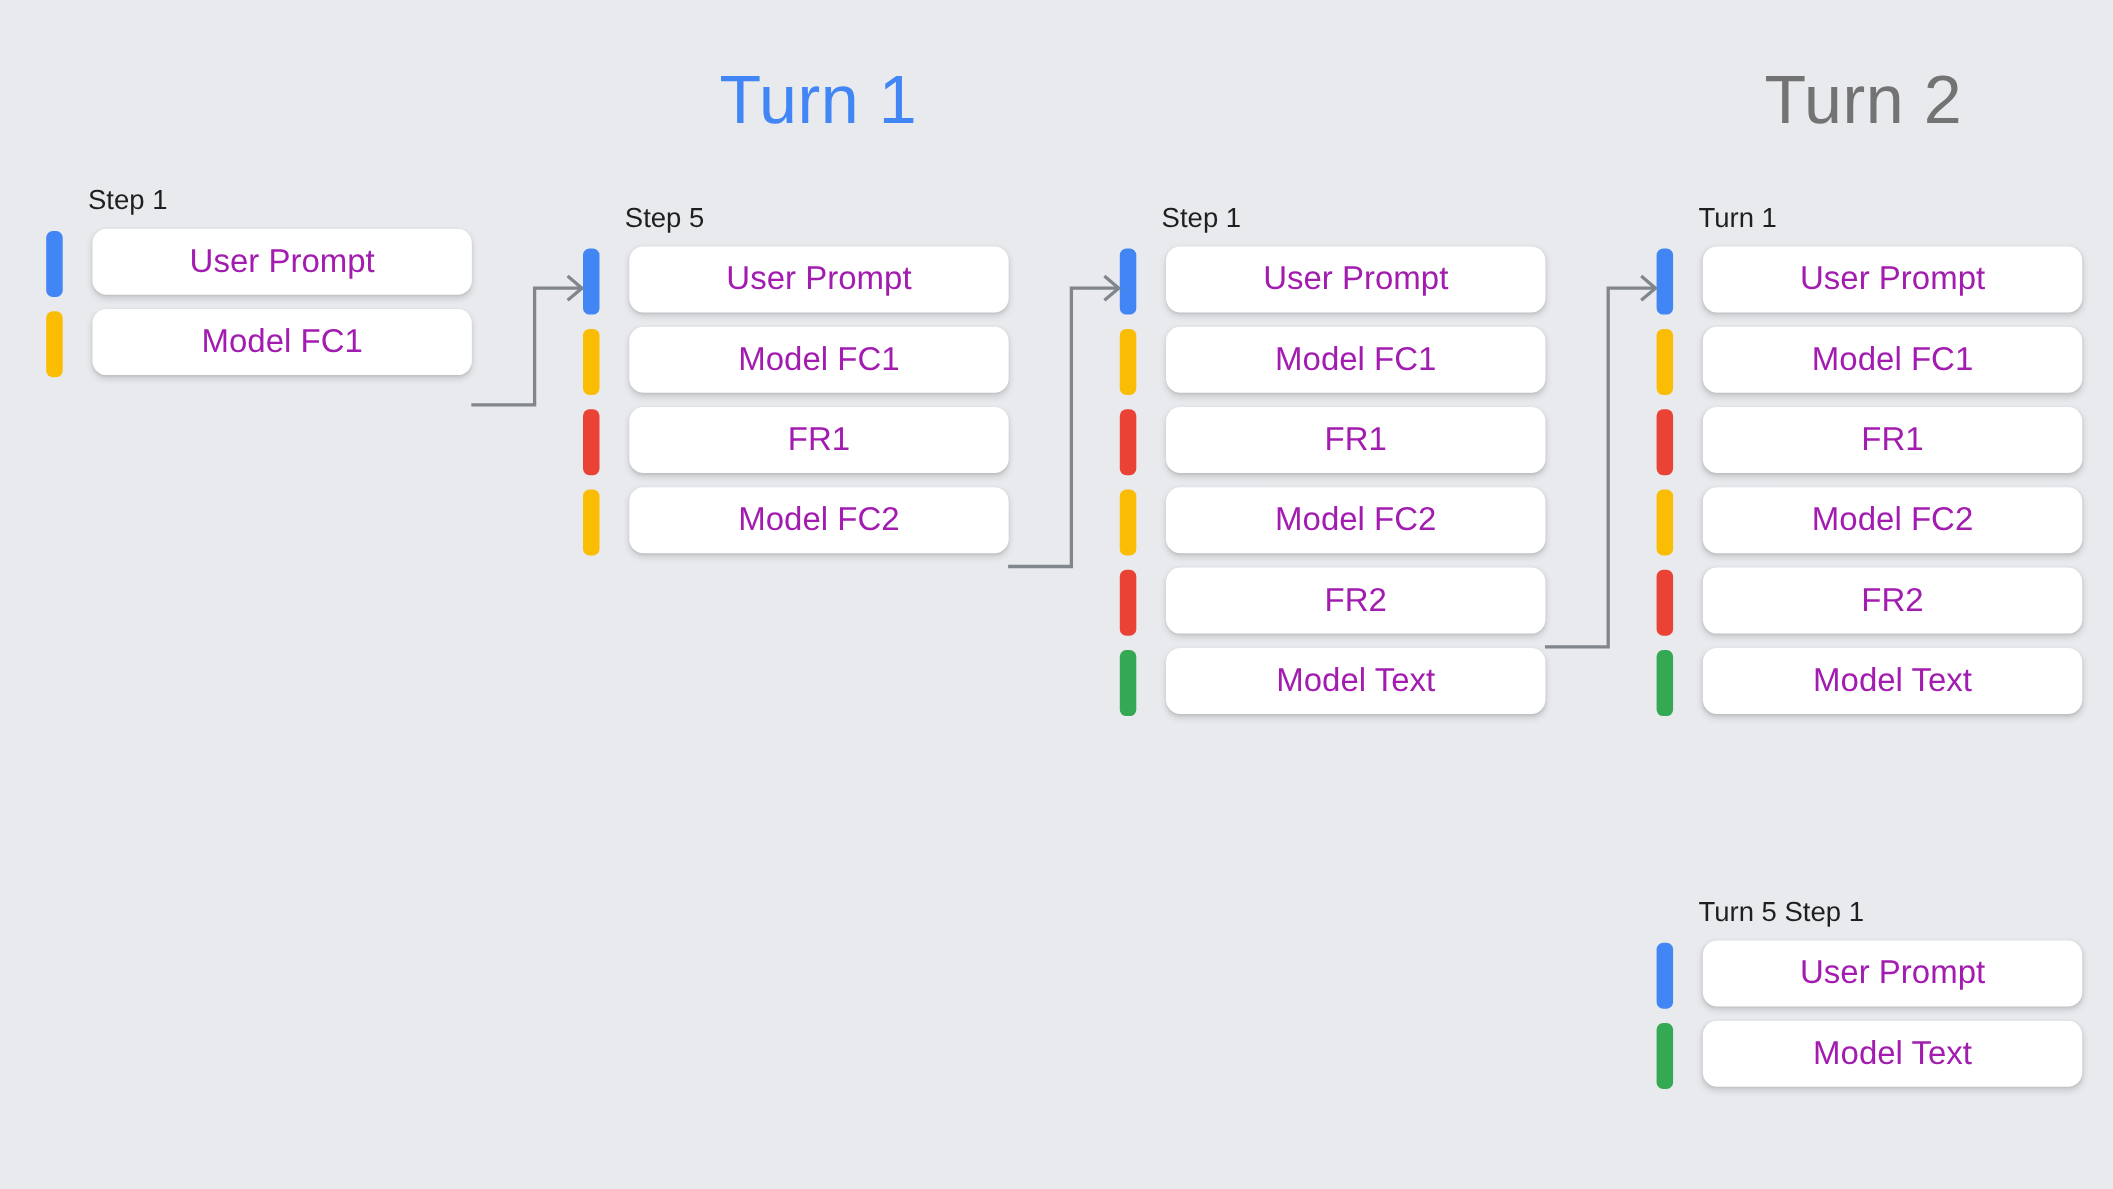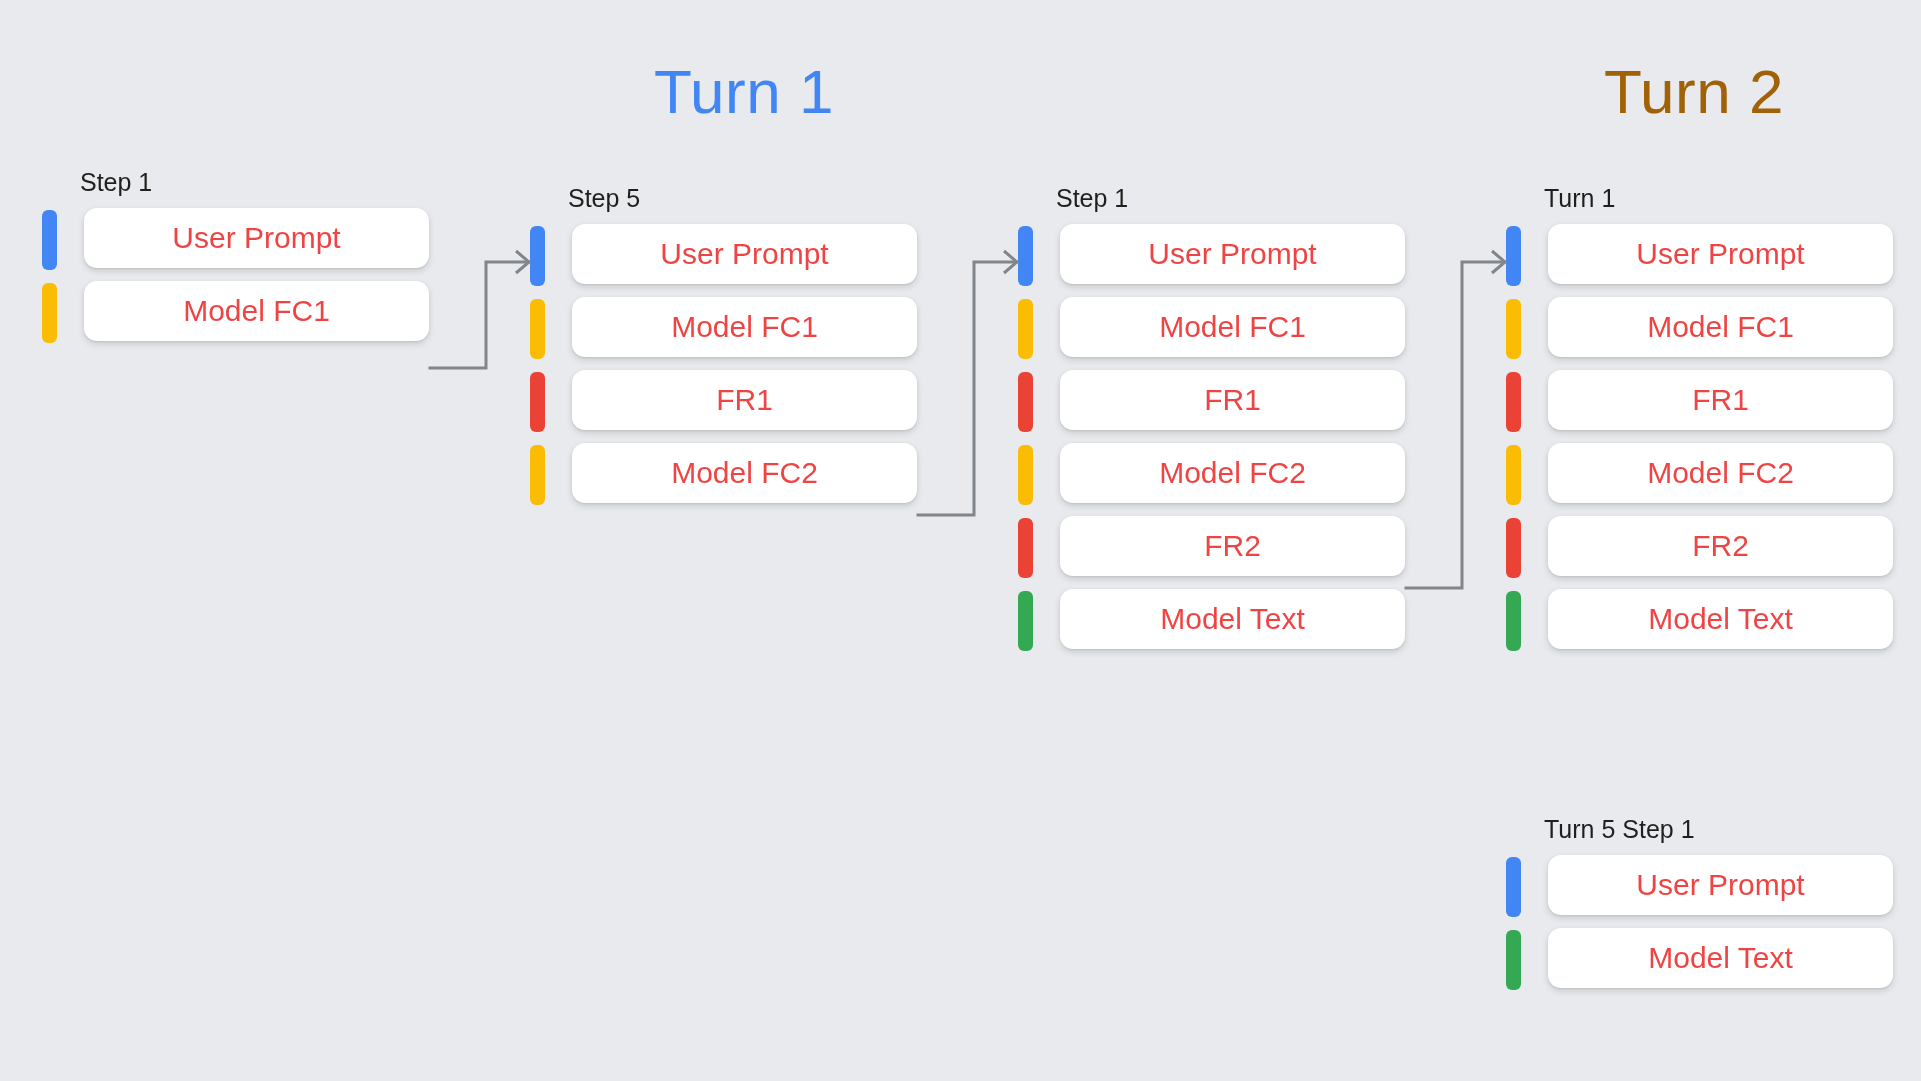--- a/index.html
+++ b/index.html
@@ -72,21 +72,21 @@
     margin-left: 27px;
     height: 60px;
     border-radius: 13px;
     background: #ffffff;
     box-shadow: 0 3px 6px rgba(60, 64, 67, 0.18), 0 1px 2px rgba(60, 64, 67, 0.10);
     display: flex;
     align-items: center;
     justify-content: center;
     font-size: 30px;
     font-weight: 400;
-    color: #ef4444;
+    color: #a21caf;
     white-space: nowrap;
   }
 
   
   #col-step1  .card { width: 345px; }
   #col-step2  .card { width: 345px; }
   #col-step3  .card { width: 345px; }
   #col-turn1  .card { width: 345px; }
   #col-turn2s1 .card { width: 345px; }
 
@@ -121,21 +121,21 @@
   #connector-1 { left: 430px;  top: 240px; width: 110px; height: 140px; }
   #connector-2 { left: 918px;  top: 240px; width: 110px; height: 290px; }
   #connector-3 { left: 1406px; top: 240px; width: 110px; height: 380px; }
 </style>
 </head>
 <body style="background: rgb(232, 234, 237);">
 
 <div id="canvas">
 
   <div class="turn-banner" id="turn-banner-1" style="color: rgb(66, 133, 244);">Turn 1</div>
-  <div class="turn-banner" id="turn-banner-2" style="color: #a16207;">Turn 2</div>
+  <div class="turn-banner" id="turn-banner-2" style="color: #737373;">Turn 2</div>
 
   <div class="column" id="col-step1">
     <div class="column-label">Step 1</div>
 
     <div class="row">
       <div class="swatch" style="background: rgb(66, 133, 244);"></div>
       <div class="card">User Prompt</div>
     </div>
     <div class="row">
       <div class="swatch" style="background: rgb(251, 188, 4);"></div>

